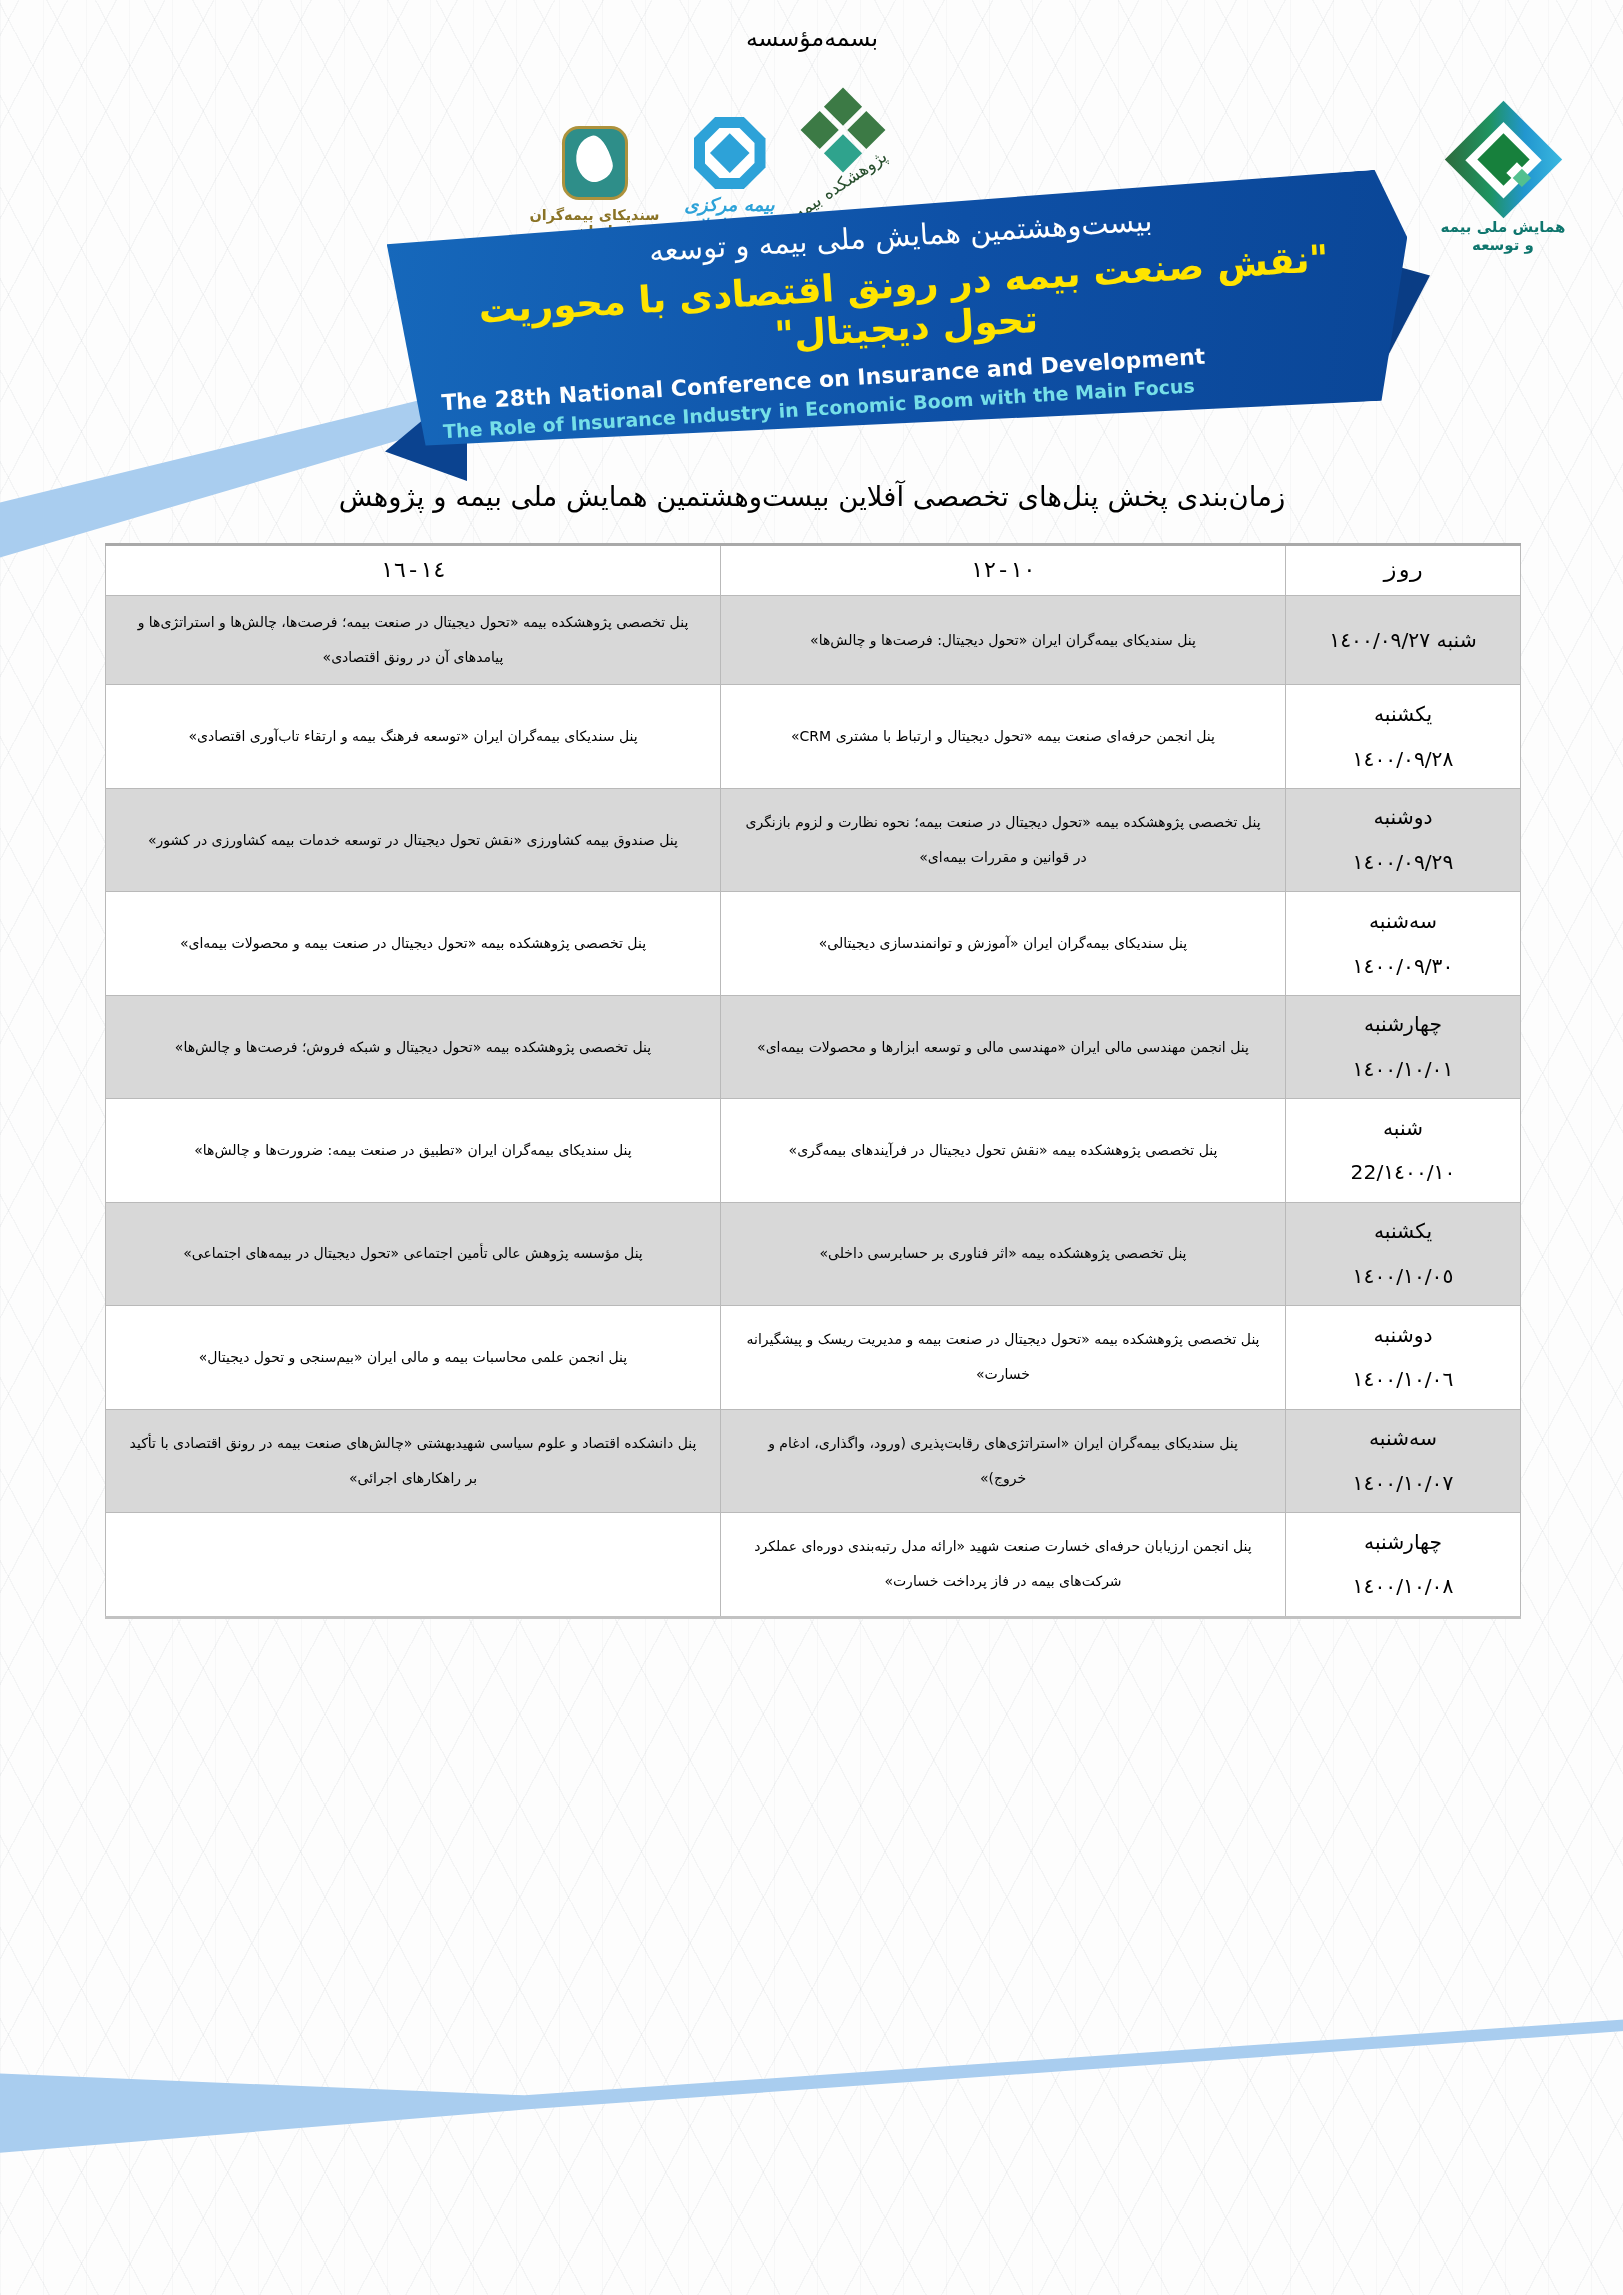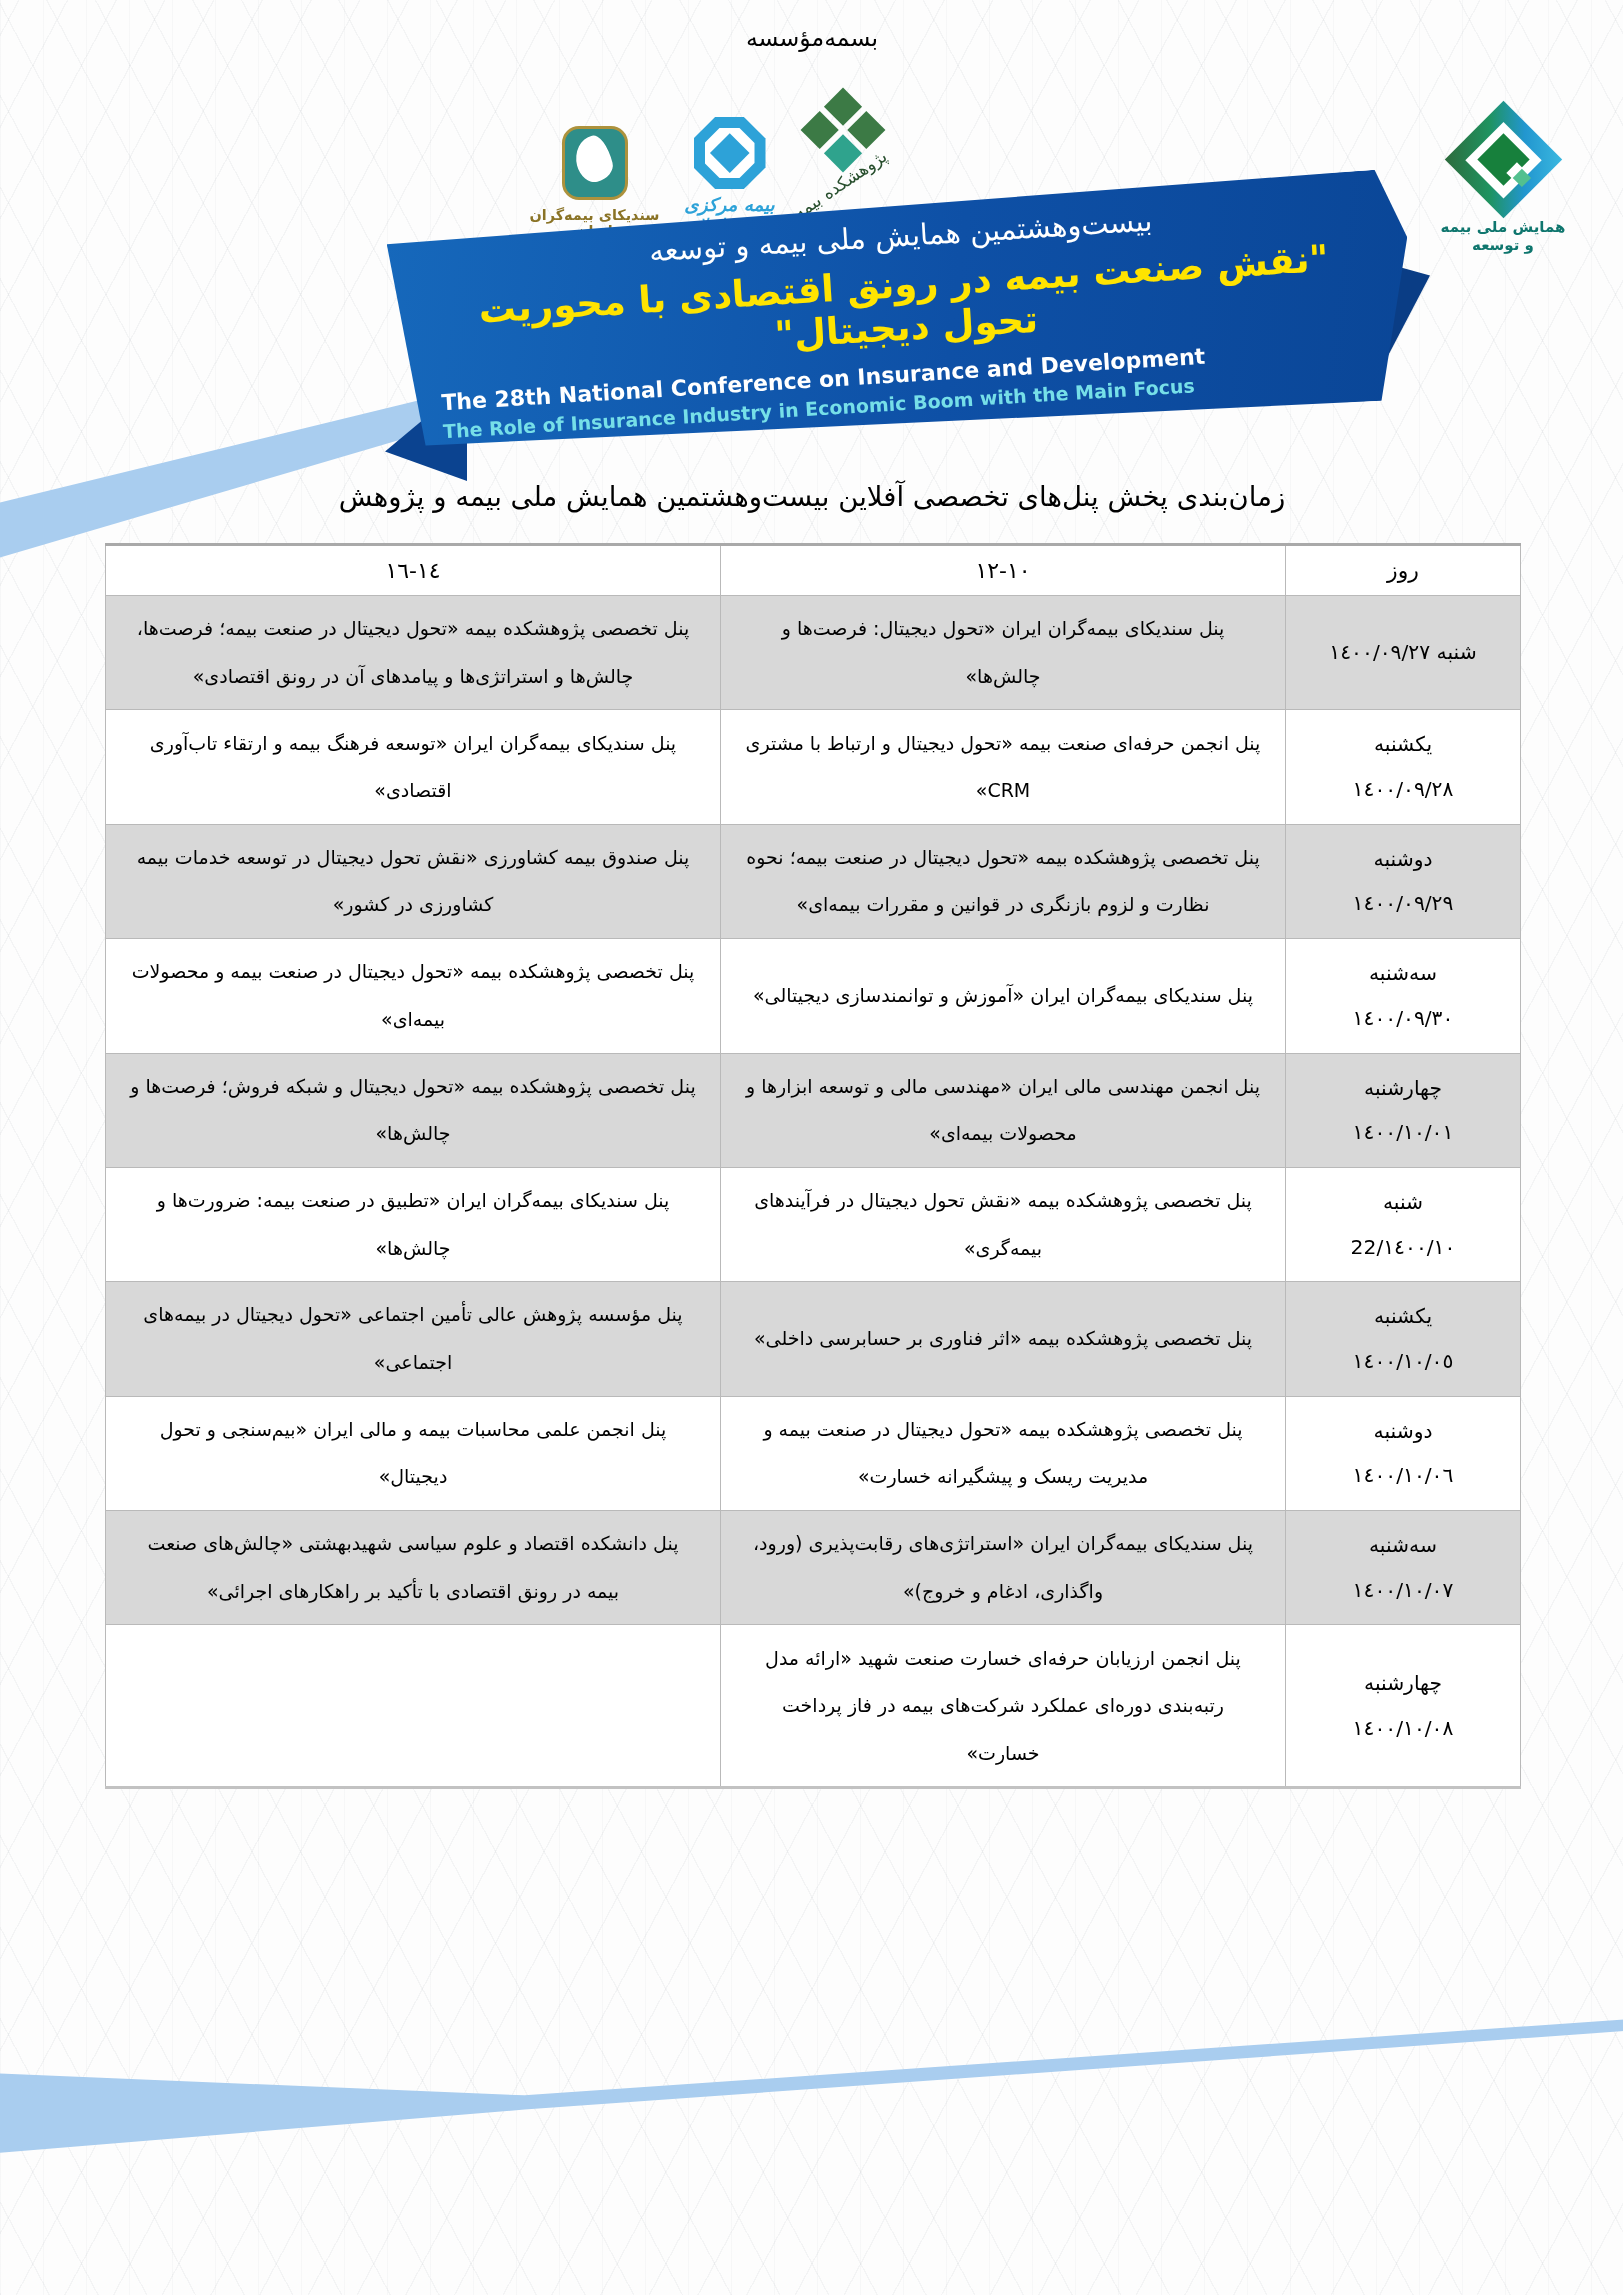--- a/index.html
+++ b/index.html
@@ -80,22 +80,22 @@
 
   
   .table-title{position:absolute;top:480px;left:0;right:0;text-align:center;
     font-size:27.5px;direction:rtl;z-index:4;}
   .schedule{position:absolute;left:105px;top:543px;z-index:4;}
   table{border-collapse:collapse;table-layout:fixed;width:1414px;background:#fff;direction:rtl;
     border-top:3.3px solid #a9a9a9;border-bottom:3.3px solid #c2c2c2;}
   col.c-day{width:235px;}
   col.c-s1{width:565px;}
   col.c-s2{width:615px;}
-  th{font-size:22px;font-weight:normal;height:47px;border:1.3px solid #b9b9b9;background:#fff;}
-  td{border:1.3px solid #b9b9b9;font-size:19px;line-height:2.5;text-align:center;
+  th{font-size:22px;font-weight:normal;height:47px;border:1.3px solid #b9b9b9;background:#fff;font-family:Liberation Mono, monospace;}
+  td{border:1.3px solid #b9b9b9;font-size:14px;line-height:2.5;text-align:center;
     padding:9.2px 23.6px;vertical-align:middle;}
   tr.shaded td{background:#d8d8d8;}
   td.day-cell{padding:6.6px 5.2px;line-height:2.2;font-size:20.3px;}
 
   
   .footer{position:absolute;left:0;right:0;top:2177px;text-align:center;direction:rtl;
     font-weight:bold;z-index:4;}
   .footer-line1{font-size:19.7px;}
   .footer-line2{font-size:19.7px;margin-top:26px;}
   .footer-line2 .gap{display:inline-block;width:46px;}

